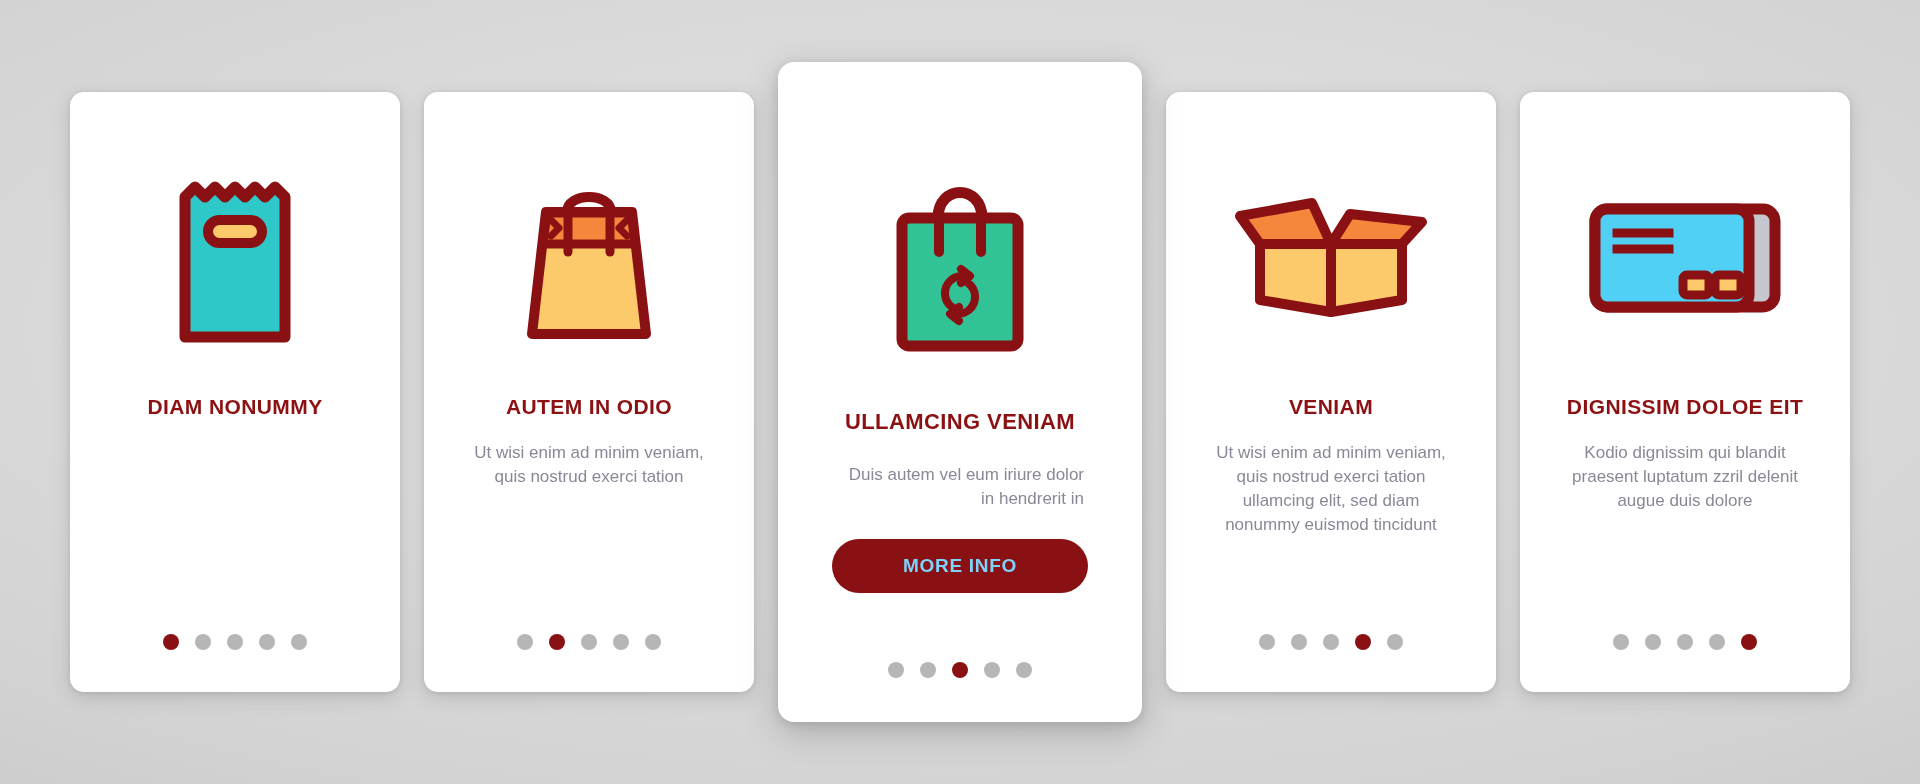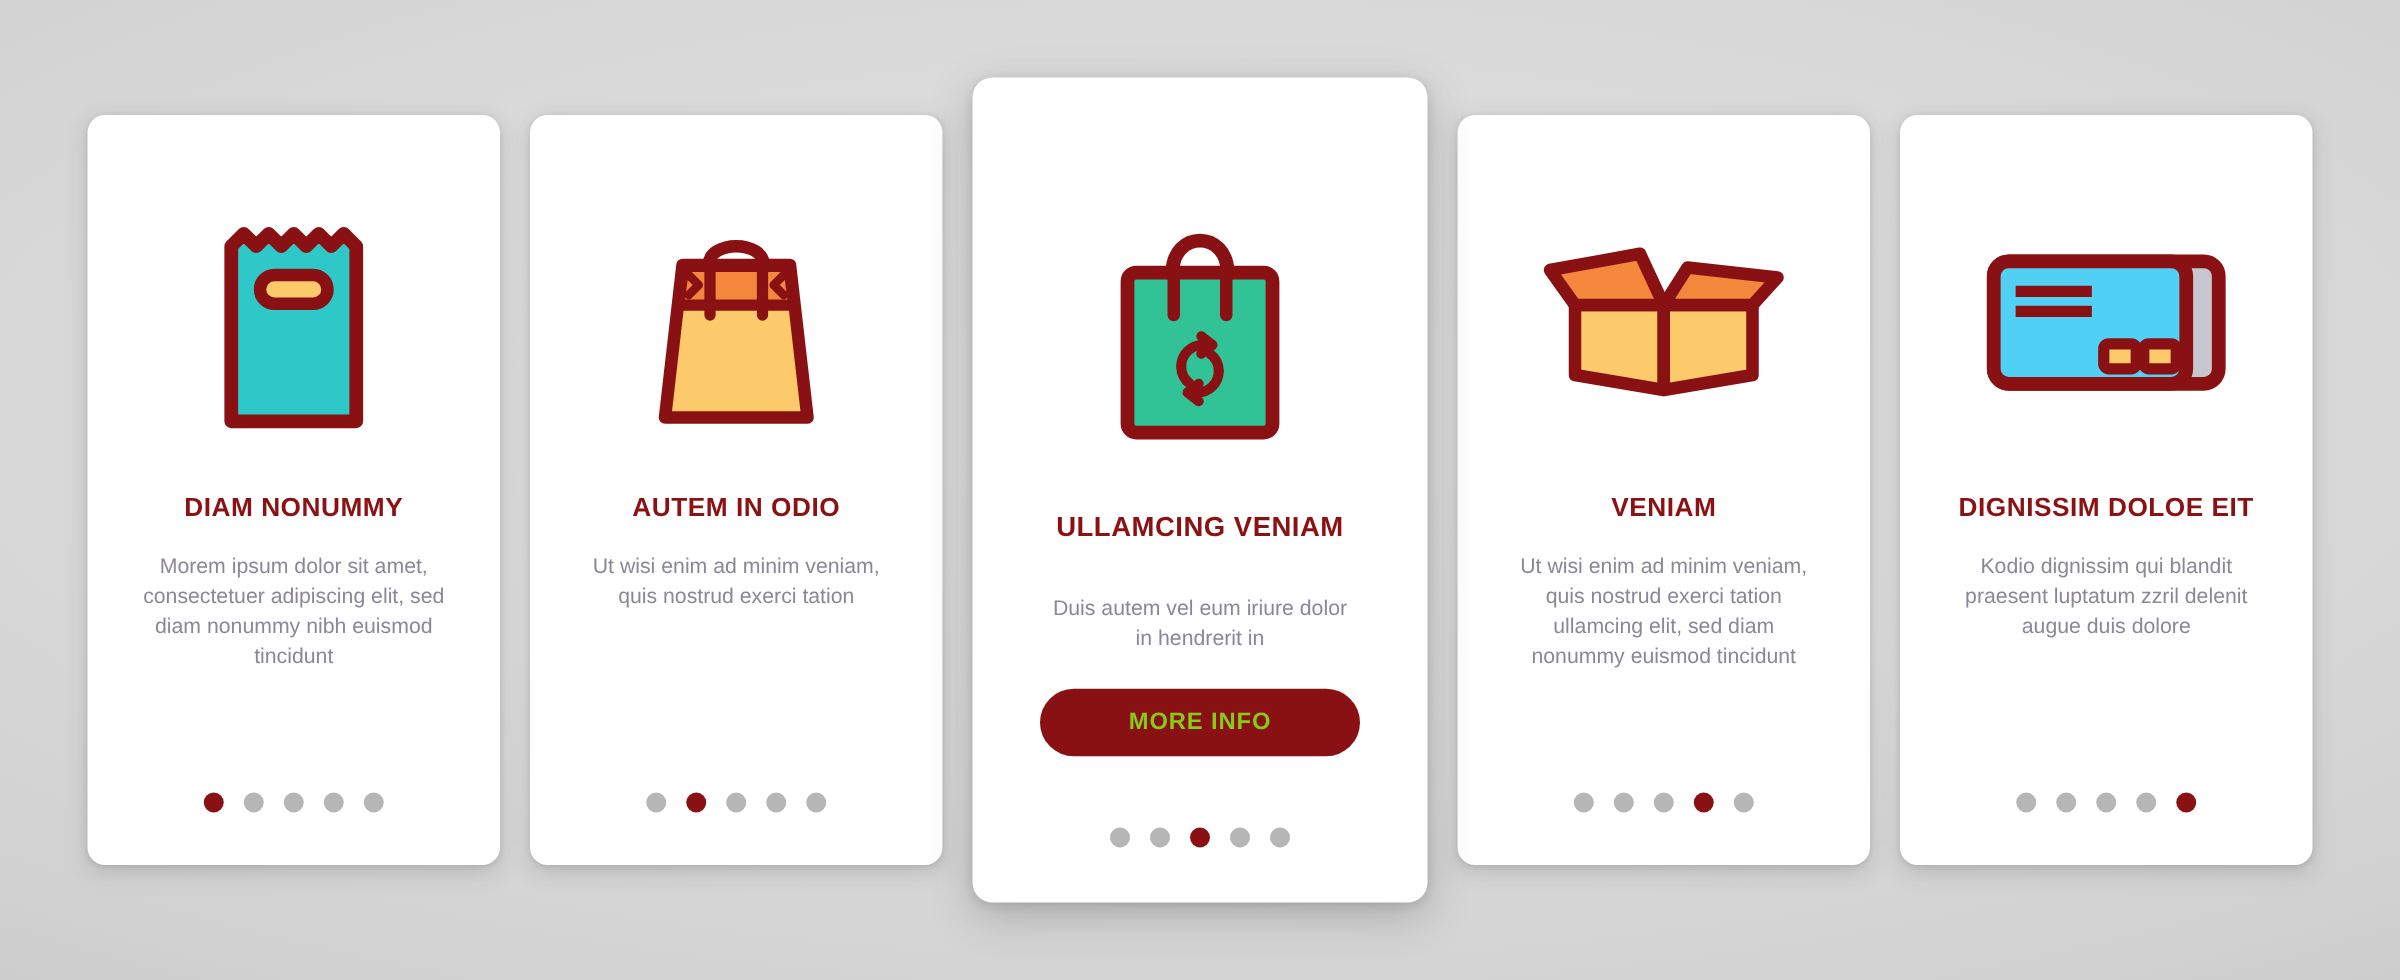--- a/index.html
+++ b/index.html
@@ -79,27 +79,27 @@
   .card.featured .card-title { font-size: 22px; }
 
   .card-desc {
     color: #8c8796;
     font-size: 17px;
     line-height: 1.42;
     text-align: center;
     margin-top: 22px;
     max-width: 255px;
   }
-  .card.featured .card-desc { max-width: 248px; margin-top: 40px; }
+  .card.featured .card-desc { max-width: 248px; margin-top: 28px; text-align: right; }
 
   
   .more-btn {
     margin-top: 28px;
     background: #8a1113;
-    color: #84cc16;
+    color: #7dd3fc;
     border: none;
     border-radius: 30px;
     font-family: "Liberation Sans", sans-serif;
     font-weight: bold;
     font-size: 19px;
     letter-spacing: 0.7px;
     padding: 16px 40px;
     min-width: 256px;
     cursor: pointer;
   }
@@ -130,21 +130,20 @@
 
   <div class="card">
     <div class="icon-wrap">
       <svg width="118" height="175" viewBox="0 0 118 175">
         <path d="M9 26 L9 166 L109 166 L109 26
                  L99 16 L89 26 L79 16 L69 26 L59 16 L49 26 L39 16 L29 26 L19 16 Z" fill="#2ec8c8" stroke="#8a1113" stroke-width="11" stroke-linejoin="round" stroke-linecap="round"></path>
         <rect x="32" y="49" width="54" height="23" rx="11.5" fill="#fcc96b" stroke="#8a1113" stroke-width="10"></rect>
       </svg>
     </div>
     <div class="card-title">DIAM NONUMMY</div>
-    <div class="card-desc">Morem ipsum dolor sit amet, consectetuer adipiscing elit, sed diam nonummy nibh euismod tincidunt</div>
     <div class="dots">
       <span class="dot active"></span>
       <span class="dot"></span>
       <span class="dot"></span>
       <span class="dot"></span>
       <span class="dot"></span>
     </div>
   </div>
 
   <div class="card">

